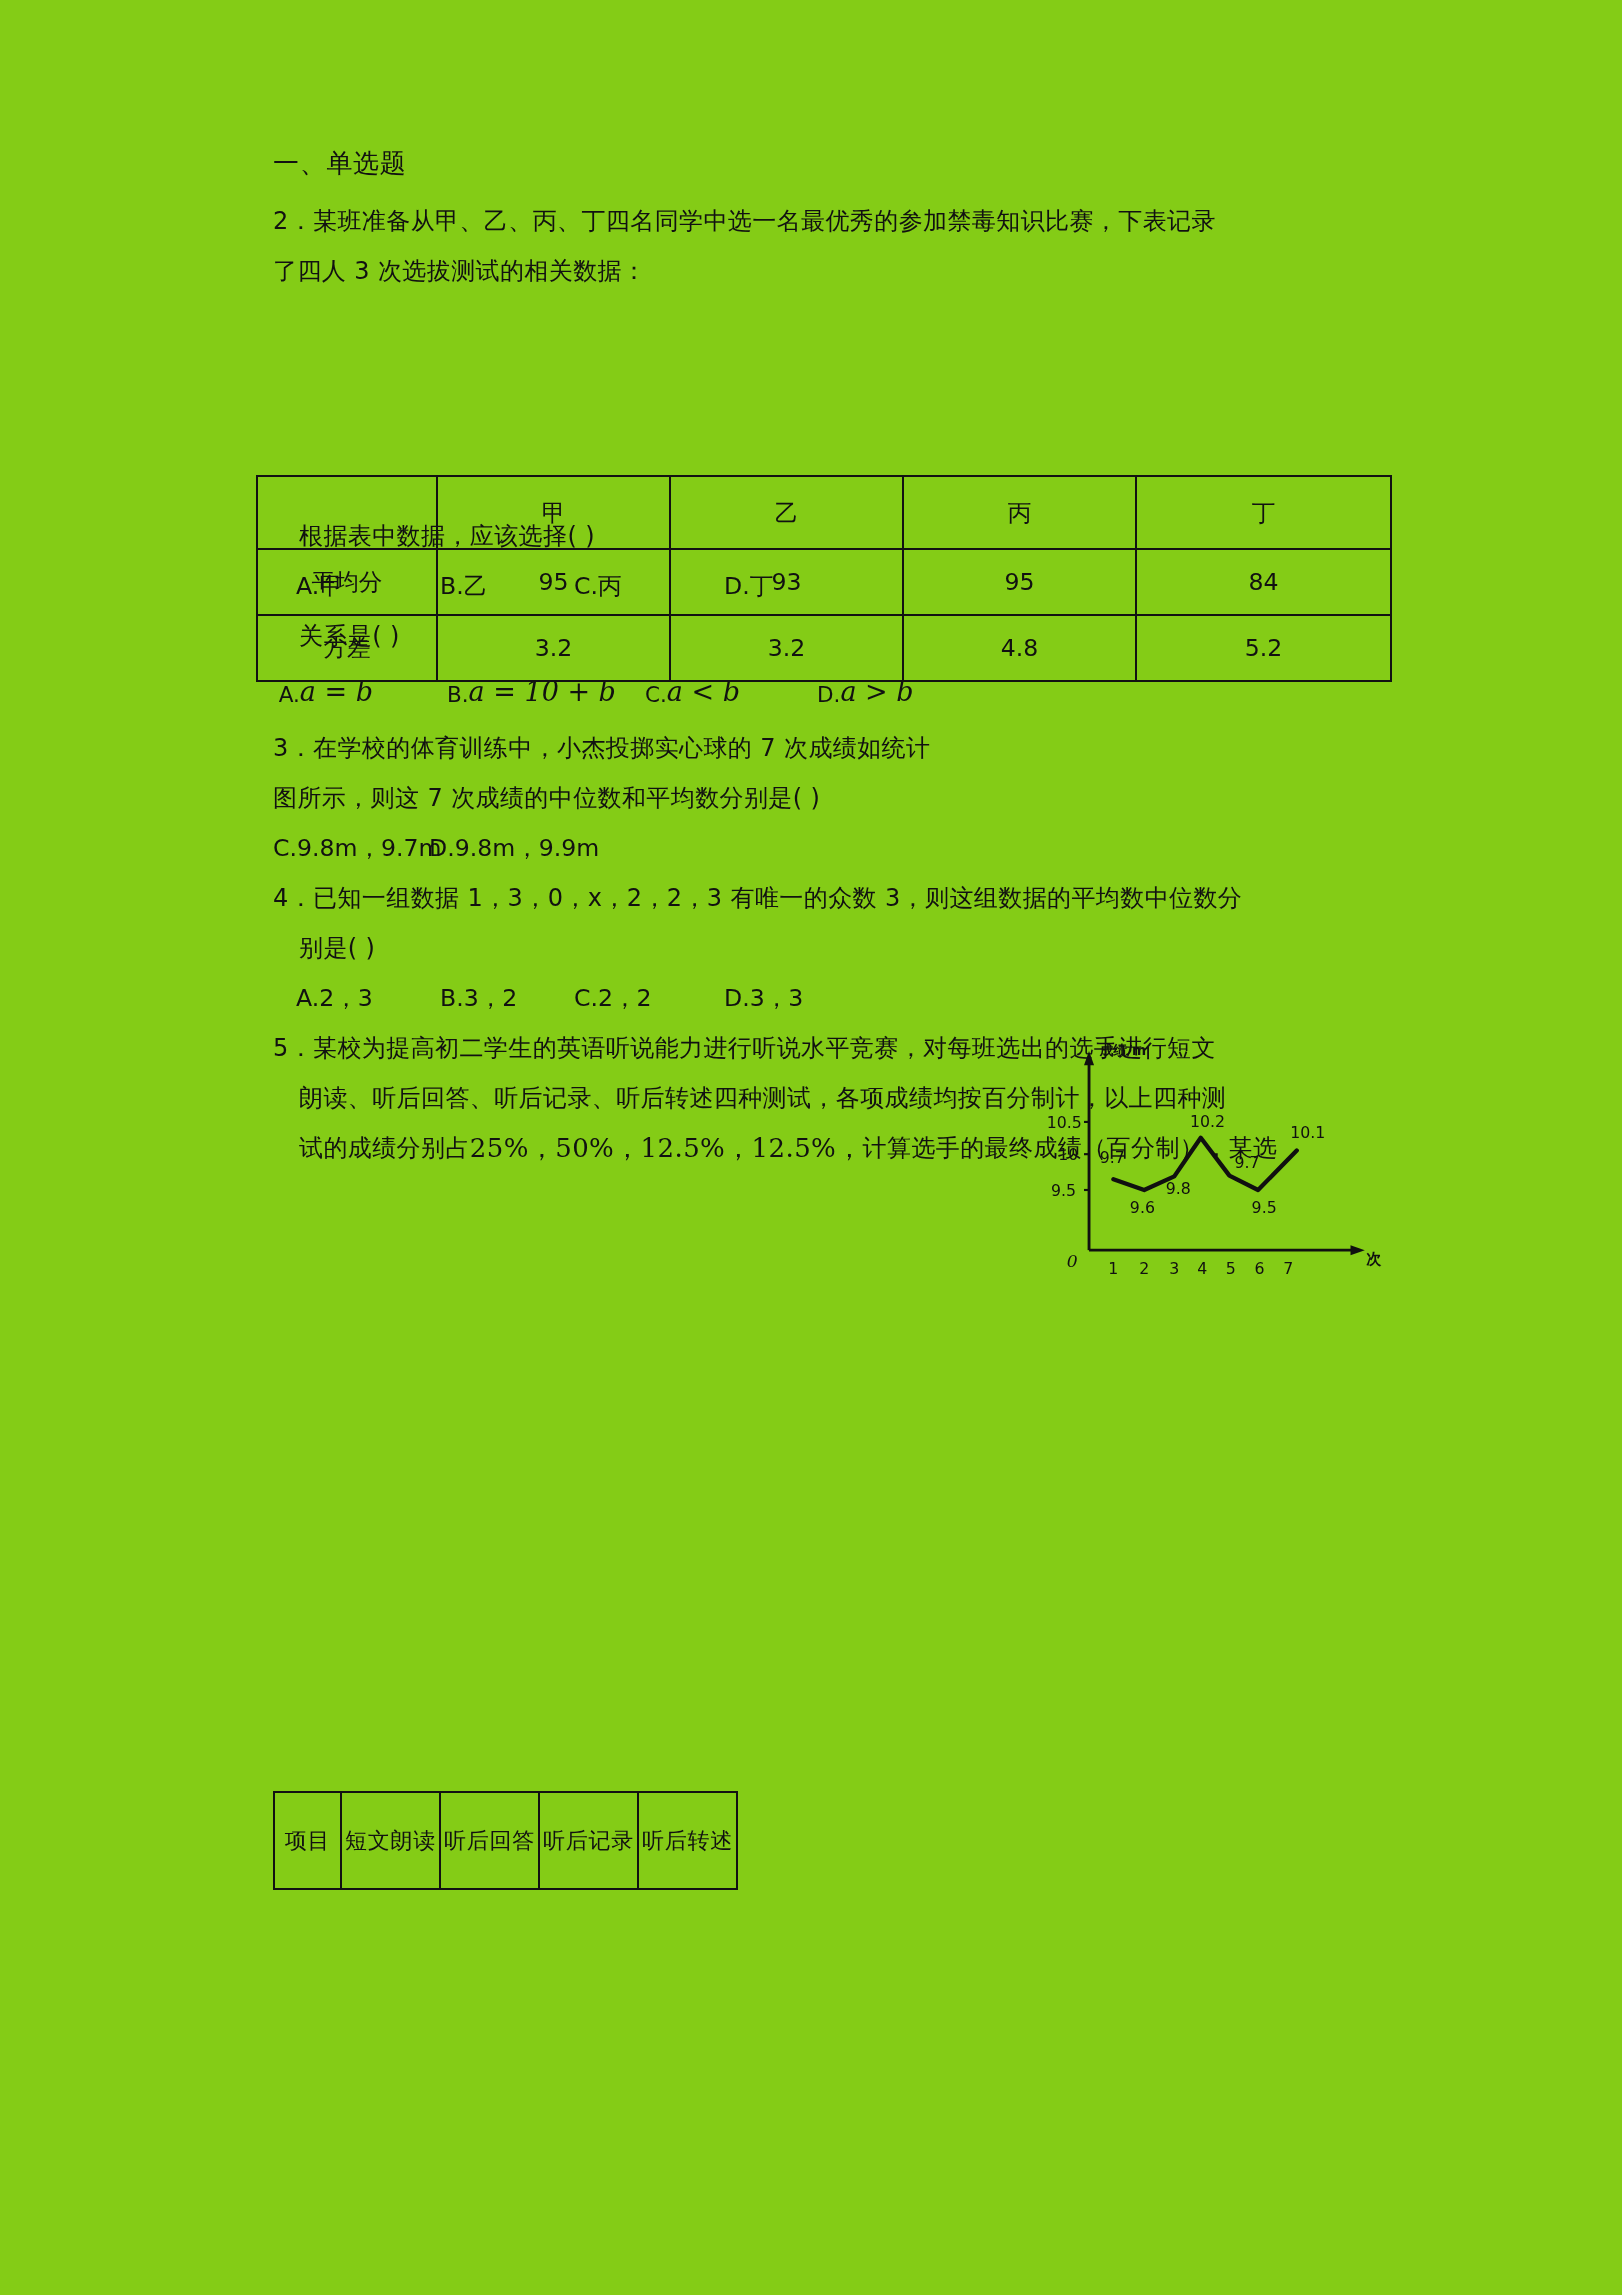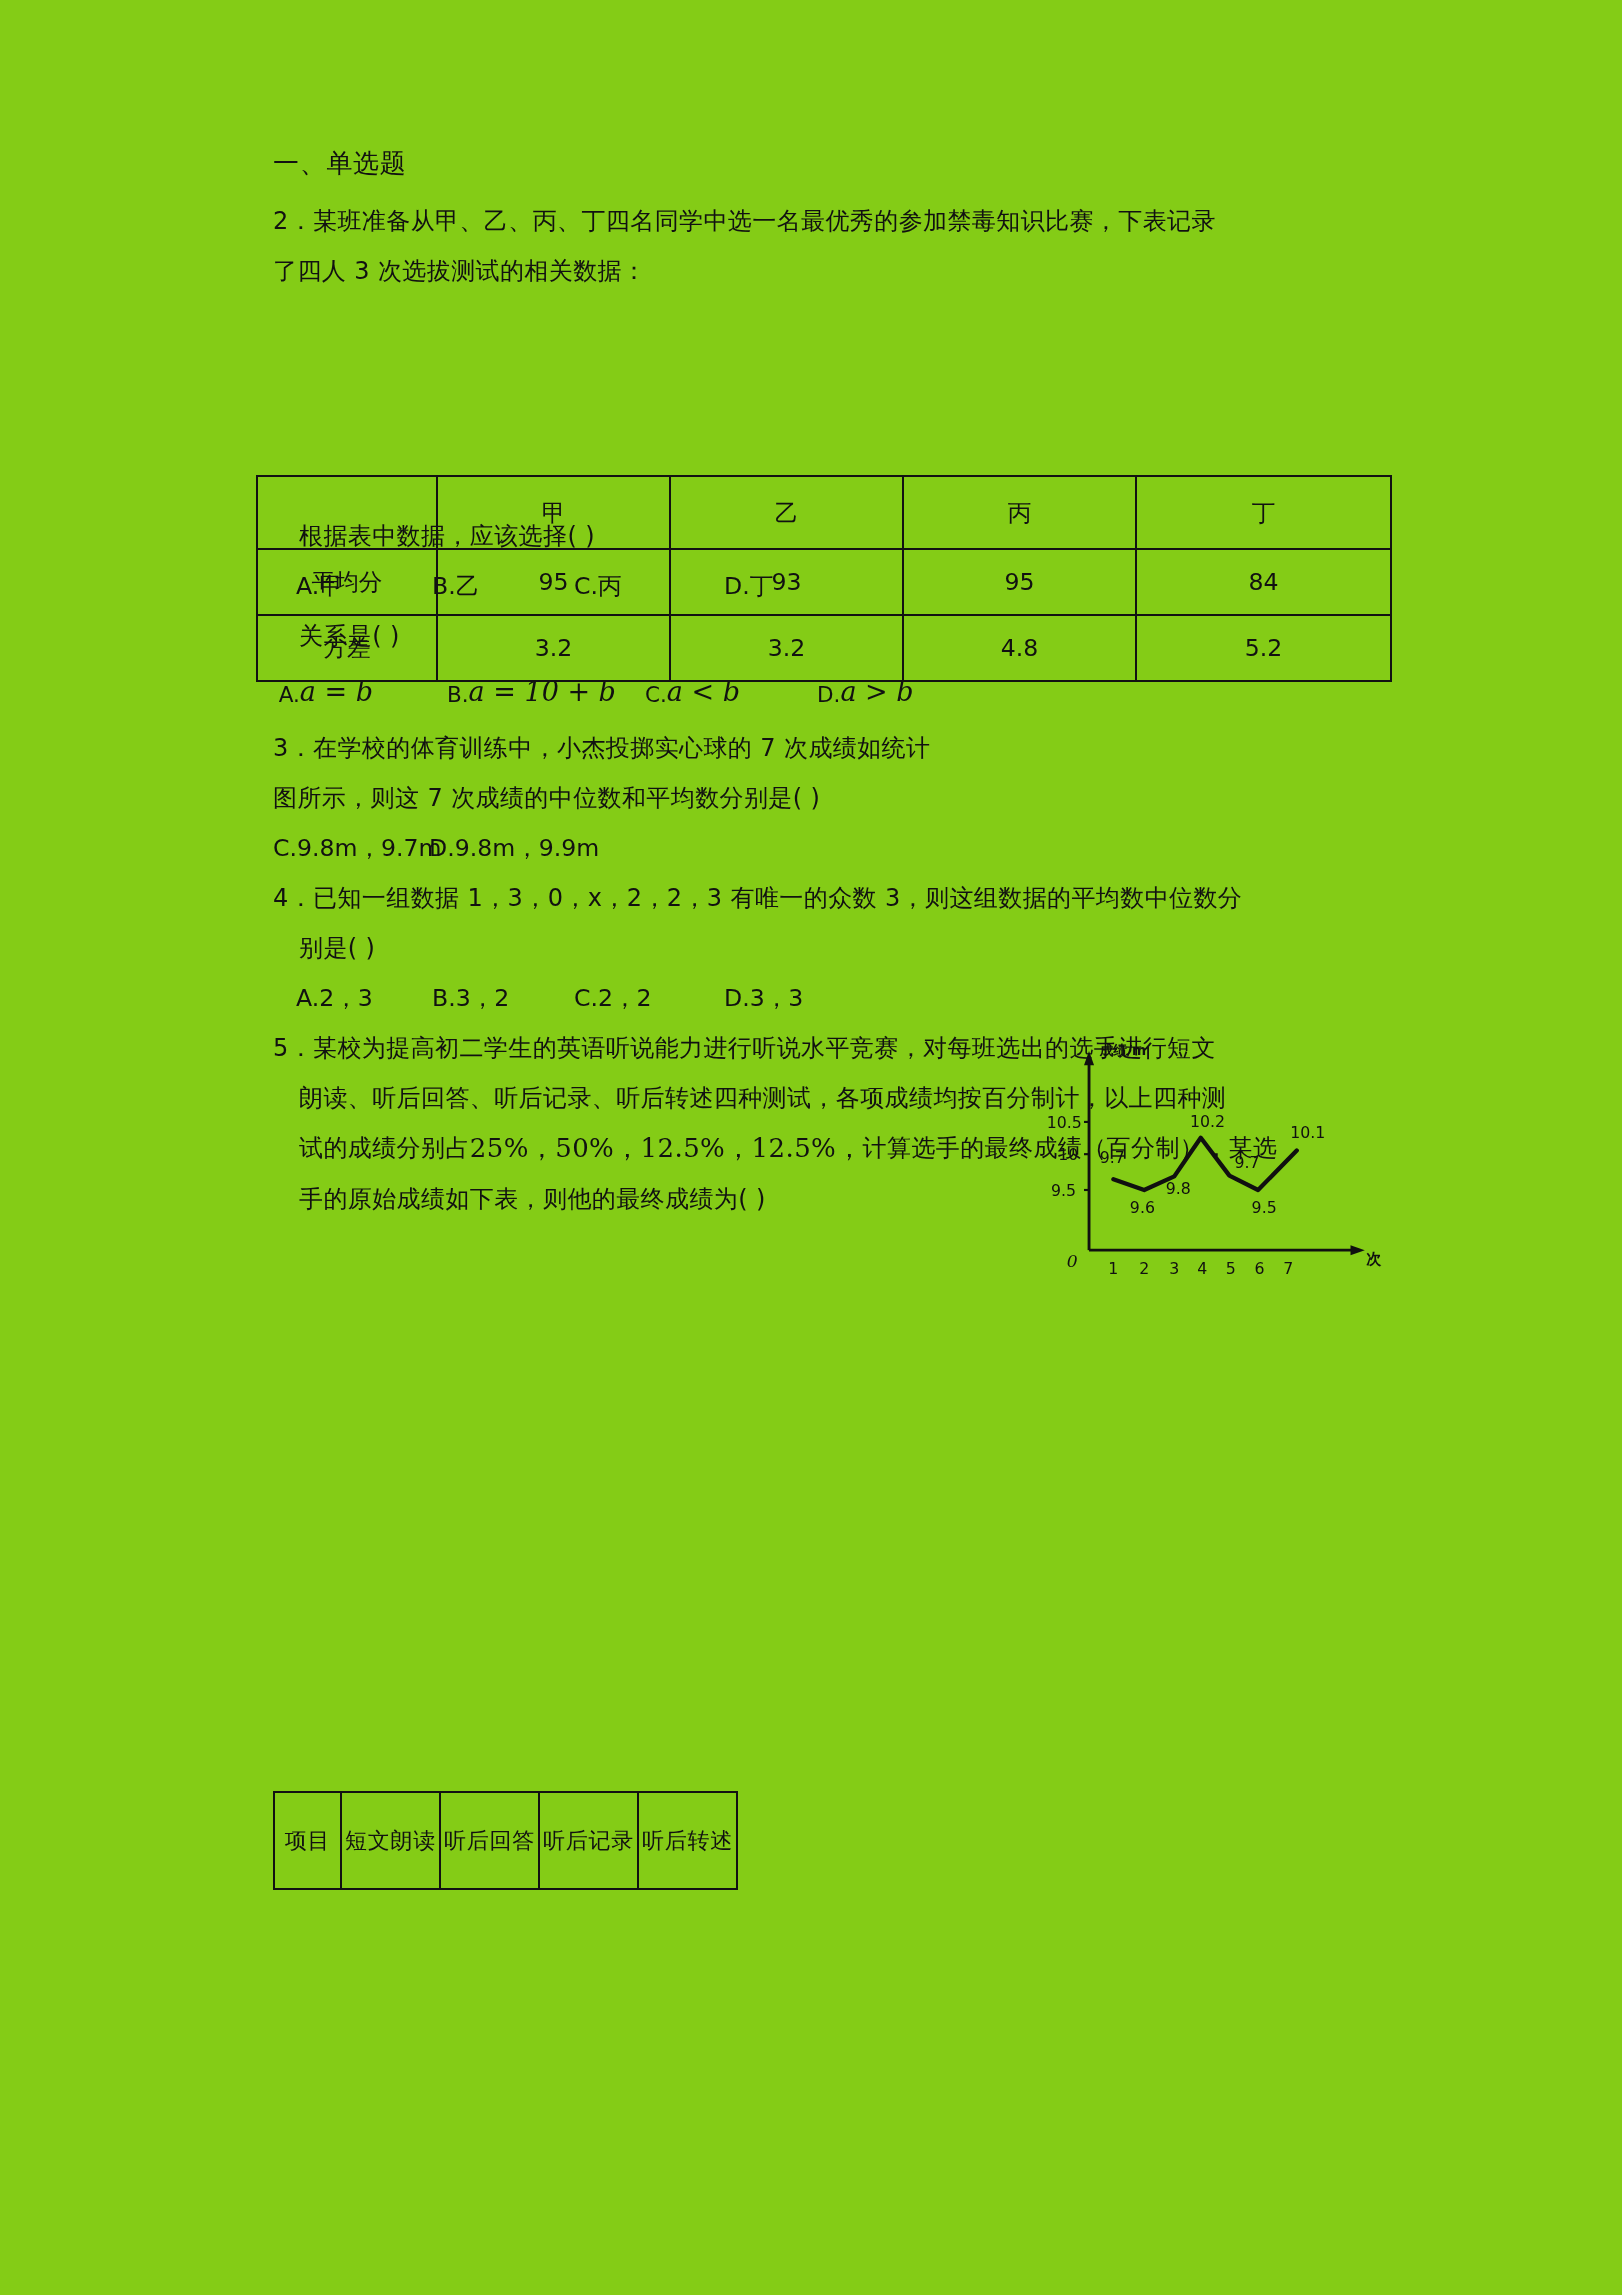--- a/index.html
+++ b/index.html
@@ -62,21 +62,21 @@
     position: absolute;
     white-space: nowrap;
   }
   .opt-a { left: 0px; }
   .opt-b { left: 156px; }
   .opt-c { left: 301px; }
   .opt-d { left: 444px; }
 
   
   .opts.wide .opt-a { left: 23px; text-align: center; }
-  .opts.wide .opt-b { left: 159px; }
+  .opts.wide .opt-b { left: 167px; }
   .opts.wide .opt-c { left: 301px; }
   .opts.wide .opt-d { left: 451px; }
 
   .opts.math { height: 62px; line-height: 62px; }
   .opts.math .lbl { font-size: 21.5px; vertical-align: -1.4px; }
   .opts.math .expr {
     font-family: "DejaVu Serif", "Liberation Serif", serif;
     font-style: italic;
     font-size: 27px;
   }
@@ -196,21 +196,20 @@
       <span class="opt opt-a">A.2，3</span>
       <span class="opt opt-b">B.3，2</span>
       <span class="opt opt-c">C.2，2</span>
       <span class="opt opt-d">D.3，3</span>
     </div>
 
     <div class="qblock">
       <div class="qline">5．某校为提高初二学生的英语听说能力进行听说水平竞赛，对每班选出的选手进行短文</div>
       <div class="qline indent">朗读、听后回答、听后记录、听后转述四种测试，各项成绩均按百分制计，以上四种测</div>
       <div class="qline indent"><span>试的成绩分别占</span><span class="pct">25%，</span><span class="pct">50%，</span><span class="pct">12.5%，</span><span class="pct">12.5%，</span><span>计算选手的最终成绩（百分制），某选</span></div>
-      <div class="qline indent">手的原始成绩如下表，则他的最终成绩为(      )</div>
     </div>
 
   </div>
 
   <table class="tbl tbl-main">
     <tbody>
       <tr class="r0">
         <td class="c0"></td>
         <td class="c1">甲</td>
         <td class="c2">乙</td>

